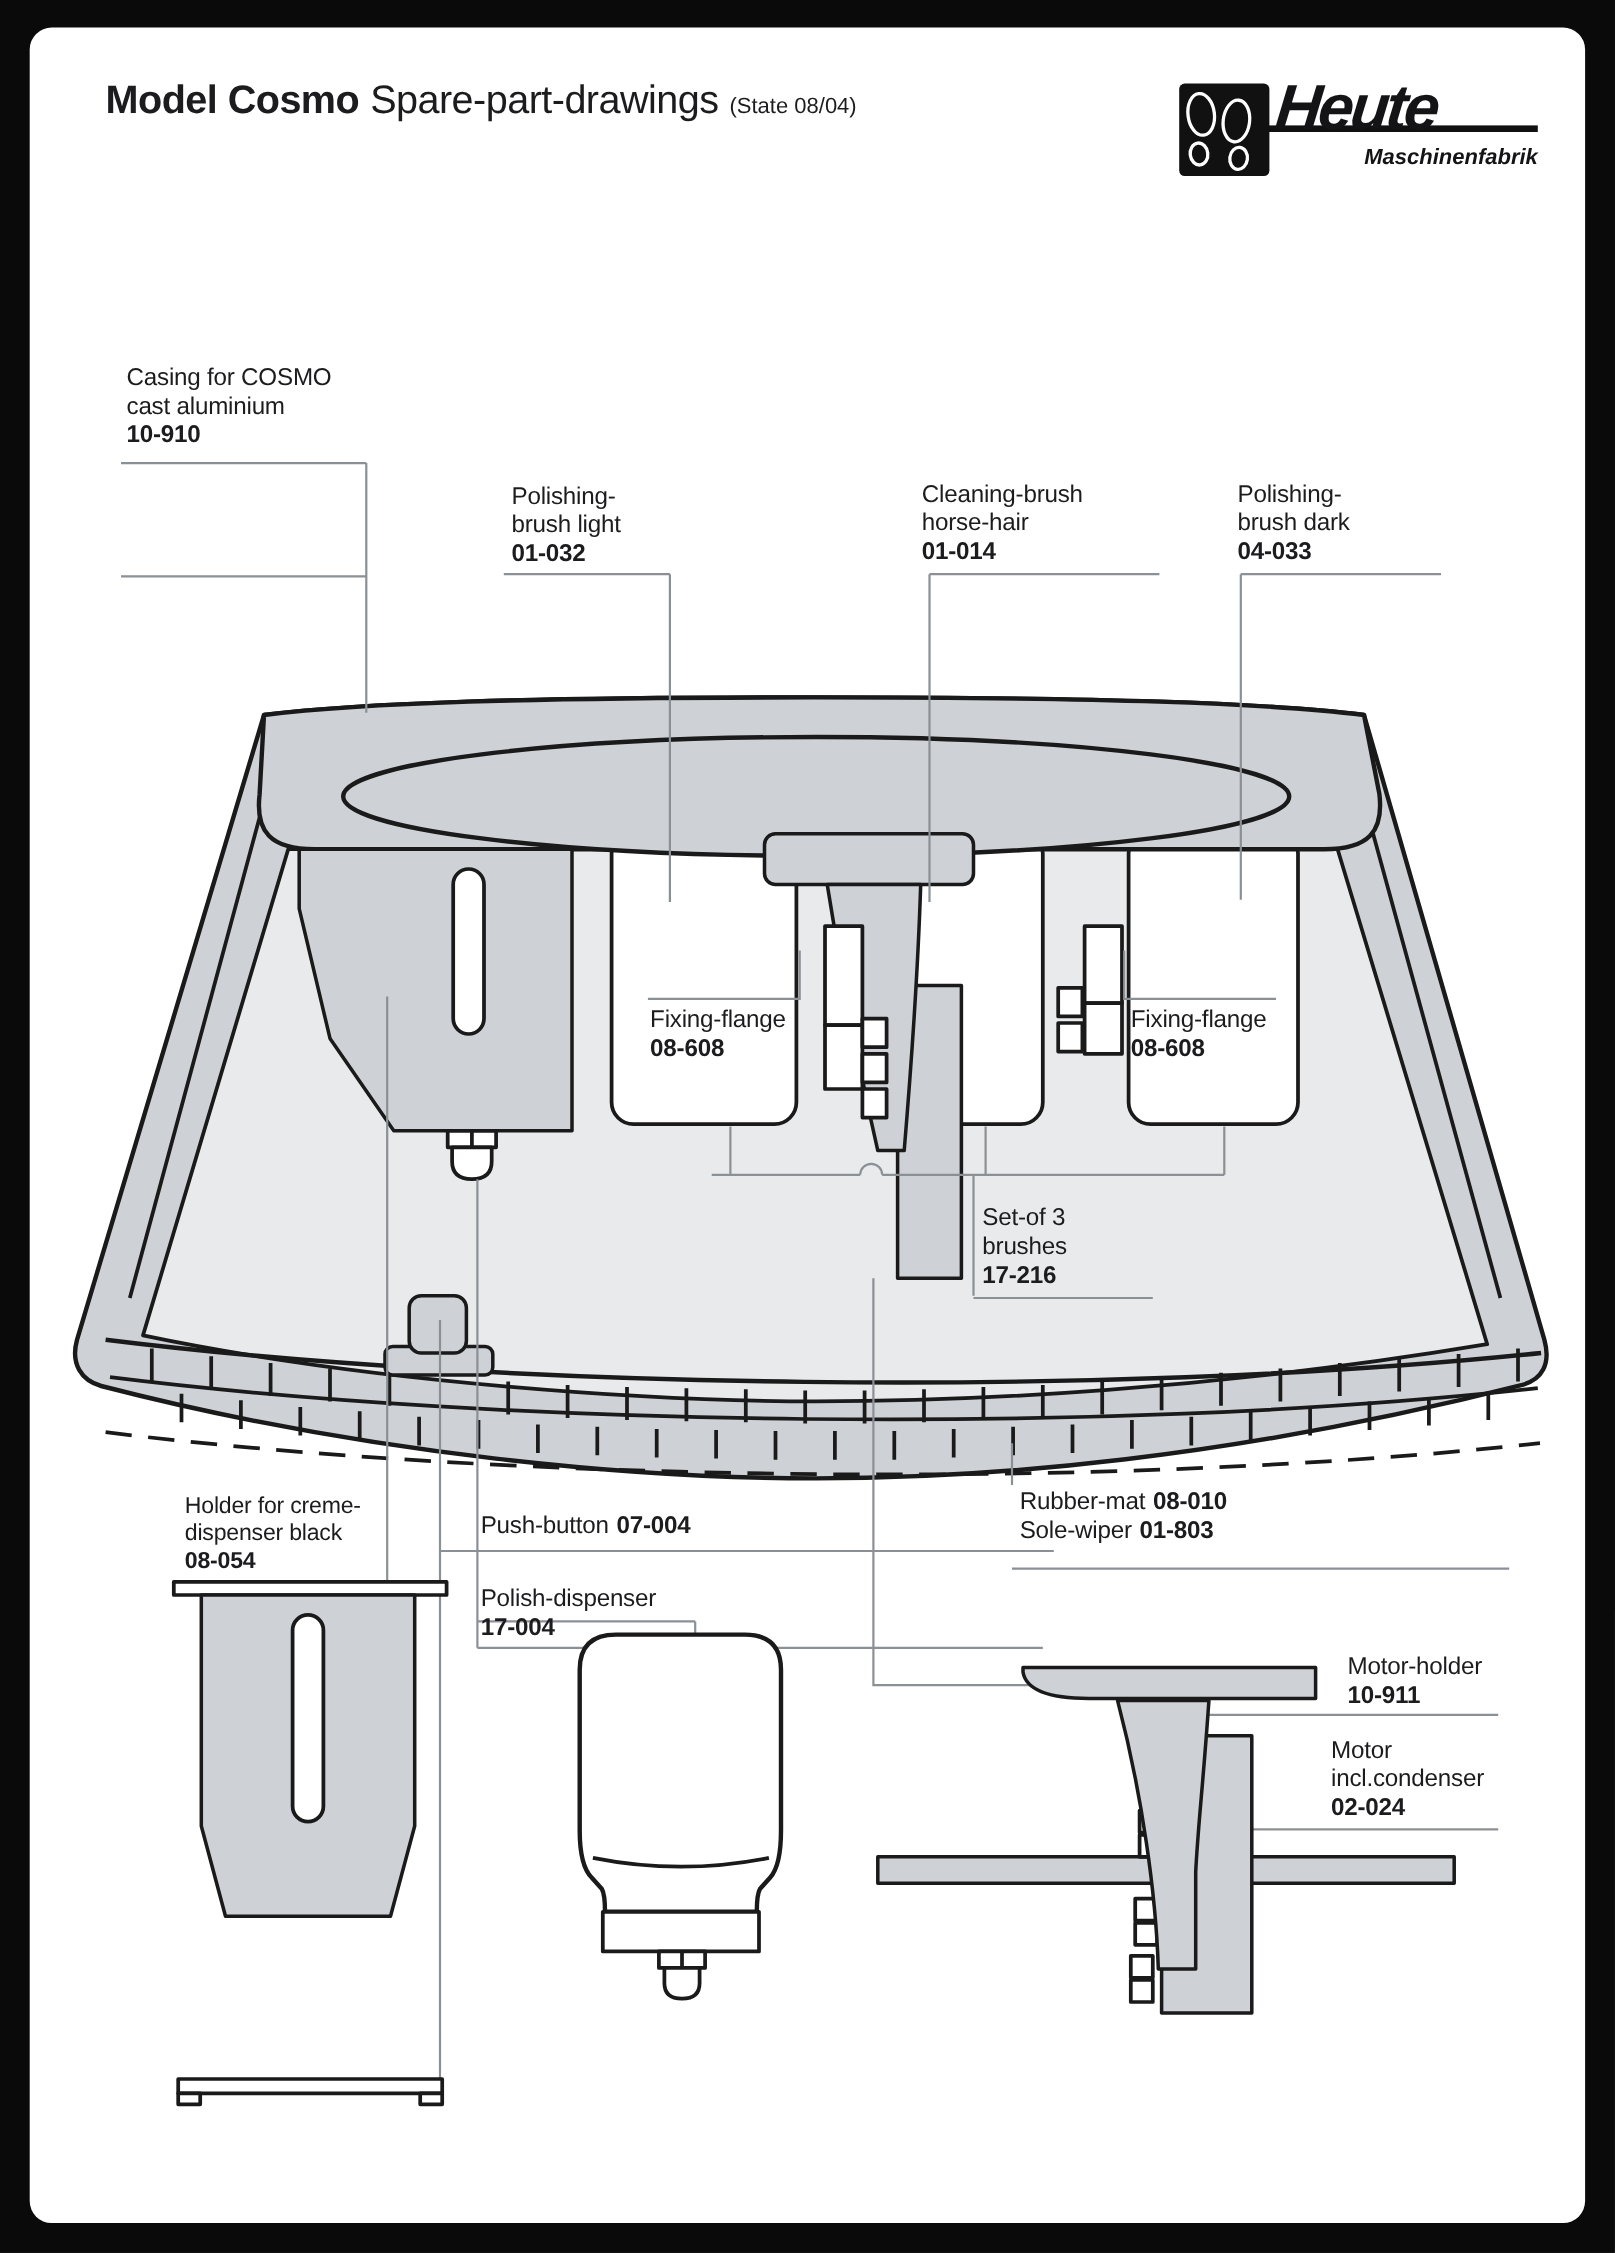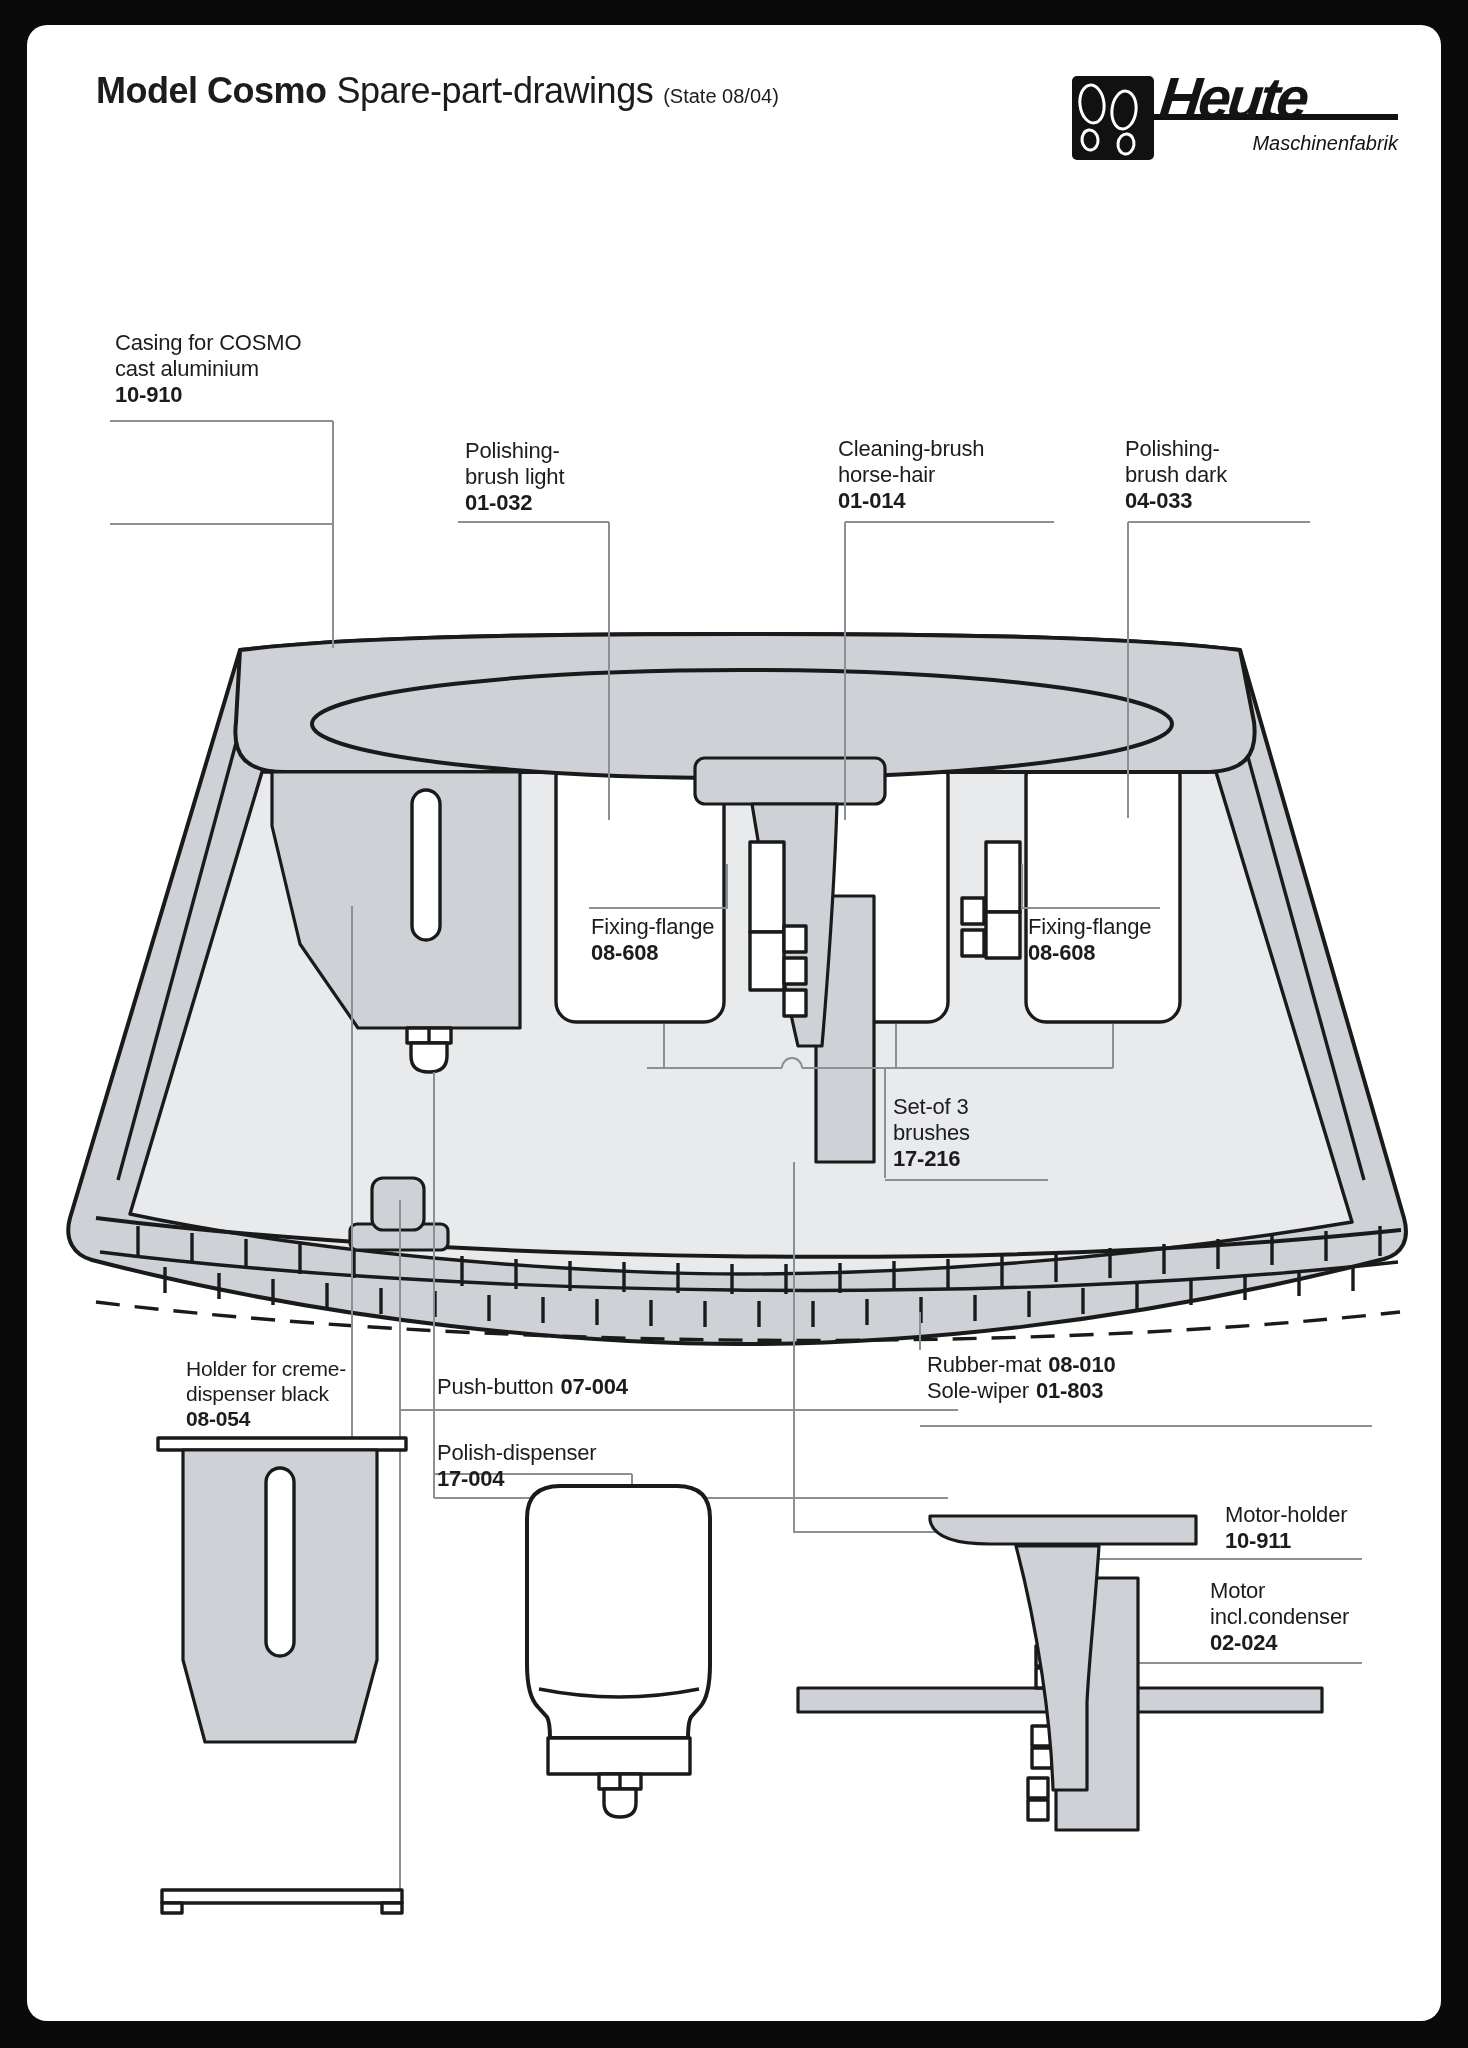--- a/index.html
+++ b/index.html
@@ -19,21 +19,21 @@
   .leader{stroke:#8b9095;stroke-width:2;fill:none;}
   .foot{fill:none;stroke:#ffffff;stroke-width:3;}
 
   
   .title{position:absolute;left:96px;top:70px;color:#1c1c1e;white-space:nowrap;}
   .title .model{font-size:36px;font-weight:bold;letter-spacing:-0.5px;}
   .title .rest{font-size:36px;margin-left:10px;letter-spacing:-0.5px;}
   .title .state{font-size:20px;margin-left:10px;}
   .brand-name{position:absolute;left:1160px;top:64px;font-size:58px;font-weight:bold;font-style:italic;
               letter-spacing:-3px;color:#141416;transform:skewX(-6deg);}
-  .brand-sub{position:absolute;right:70px;top:132px;font-size:20px;font-weight:normal;font-style:italic;color:#141416;}
+  .brand-sub{position:absolute;right:70px;top:132px;font-size:20px;font-weight:bold;font-style:italic;color:#141416;}
 
   .lbl{position:absolute;color:#1c1c1e;font-size:22px;line-height:26px;letter-spacing:-0.2px;white-space:nowrap;}
   .lbl .ln{display:block;}
   .part{font-weight:bold;}
   .pi{font-weight:bold;margin-left:7px;}
 </style>
 </head>
 <body>
 
 <div class="frame">
@@ -201,21 +201,21 @@
     <span class="ln">Fixing-flange</span>
     <span class="ln part">08-608</span>
   </div>
 
   <div class="lbl" style="left:893px;top:1094px">
     <span class="ln">Set-of 3</span>
     <span class="ln">brushes</span>
     <span class="ln part">17-216</span>
   </div>
 
-  <div class="lbl" style="left:186px;top:1356px;font-size:21px;line-height:25px">
+  <div class="lbl" style="left:168px;top:1356px;font-size:21px;line-height:25px">
     <span class="ln">Holder for creme-</span>
     <span class="ln">dispenser black</span>
     <span class="ln part">08-054</span>
   </div>
 
   <div class="lbl" style="left:437px;top:1374px">
     <span>Push-button</span><span class="pi">07-004</span>
   </div>
 
   <div class="lbl" style="left:437px;top:1440px">

